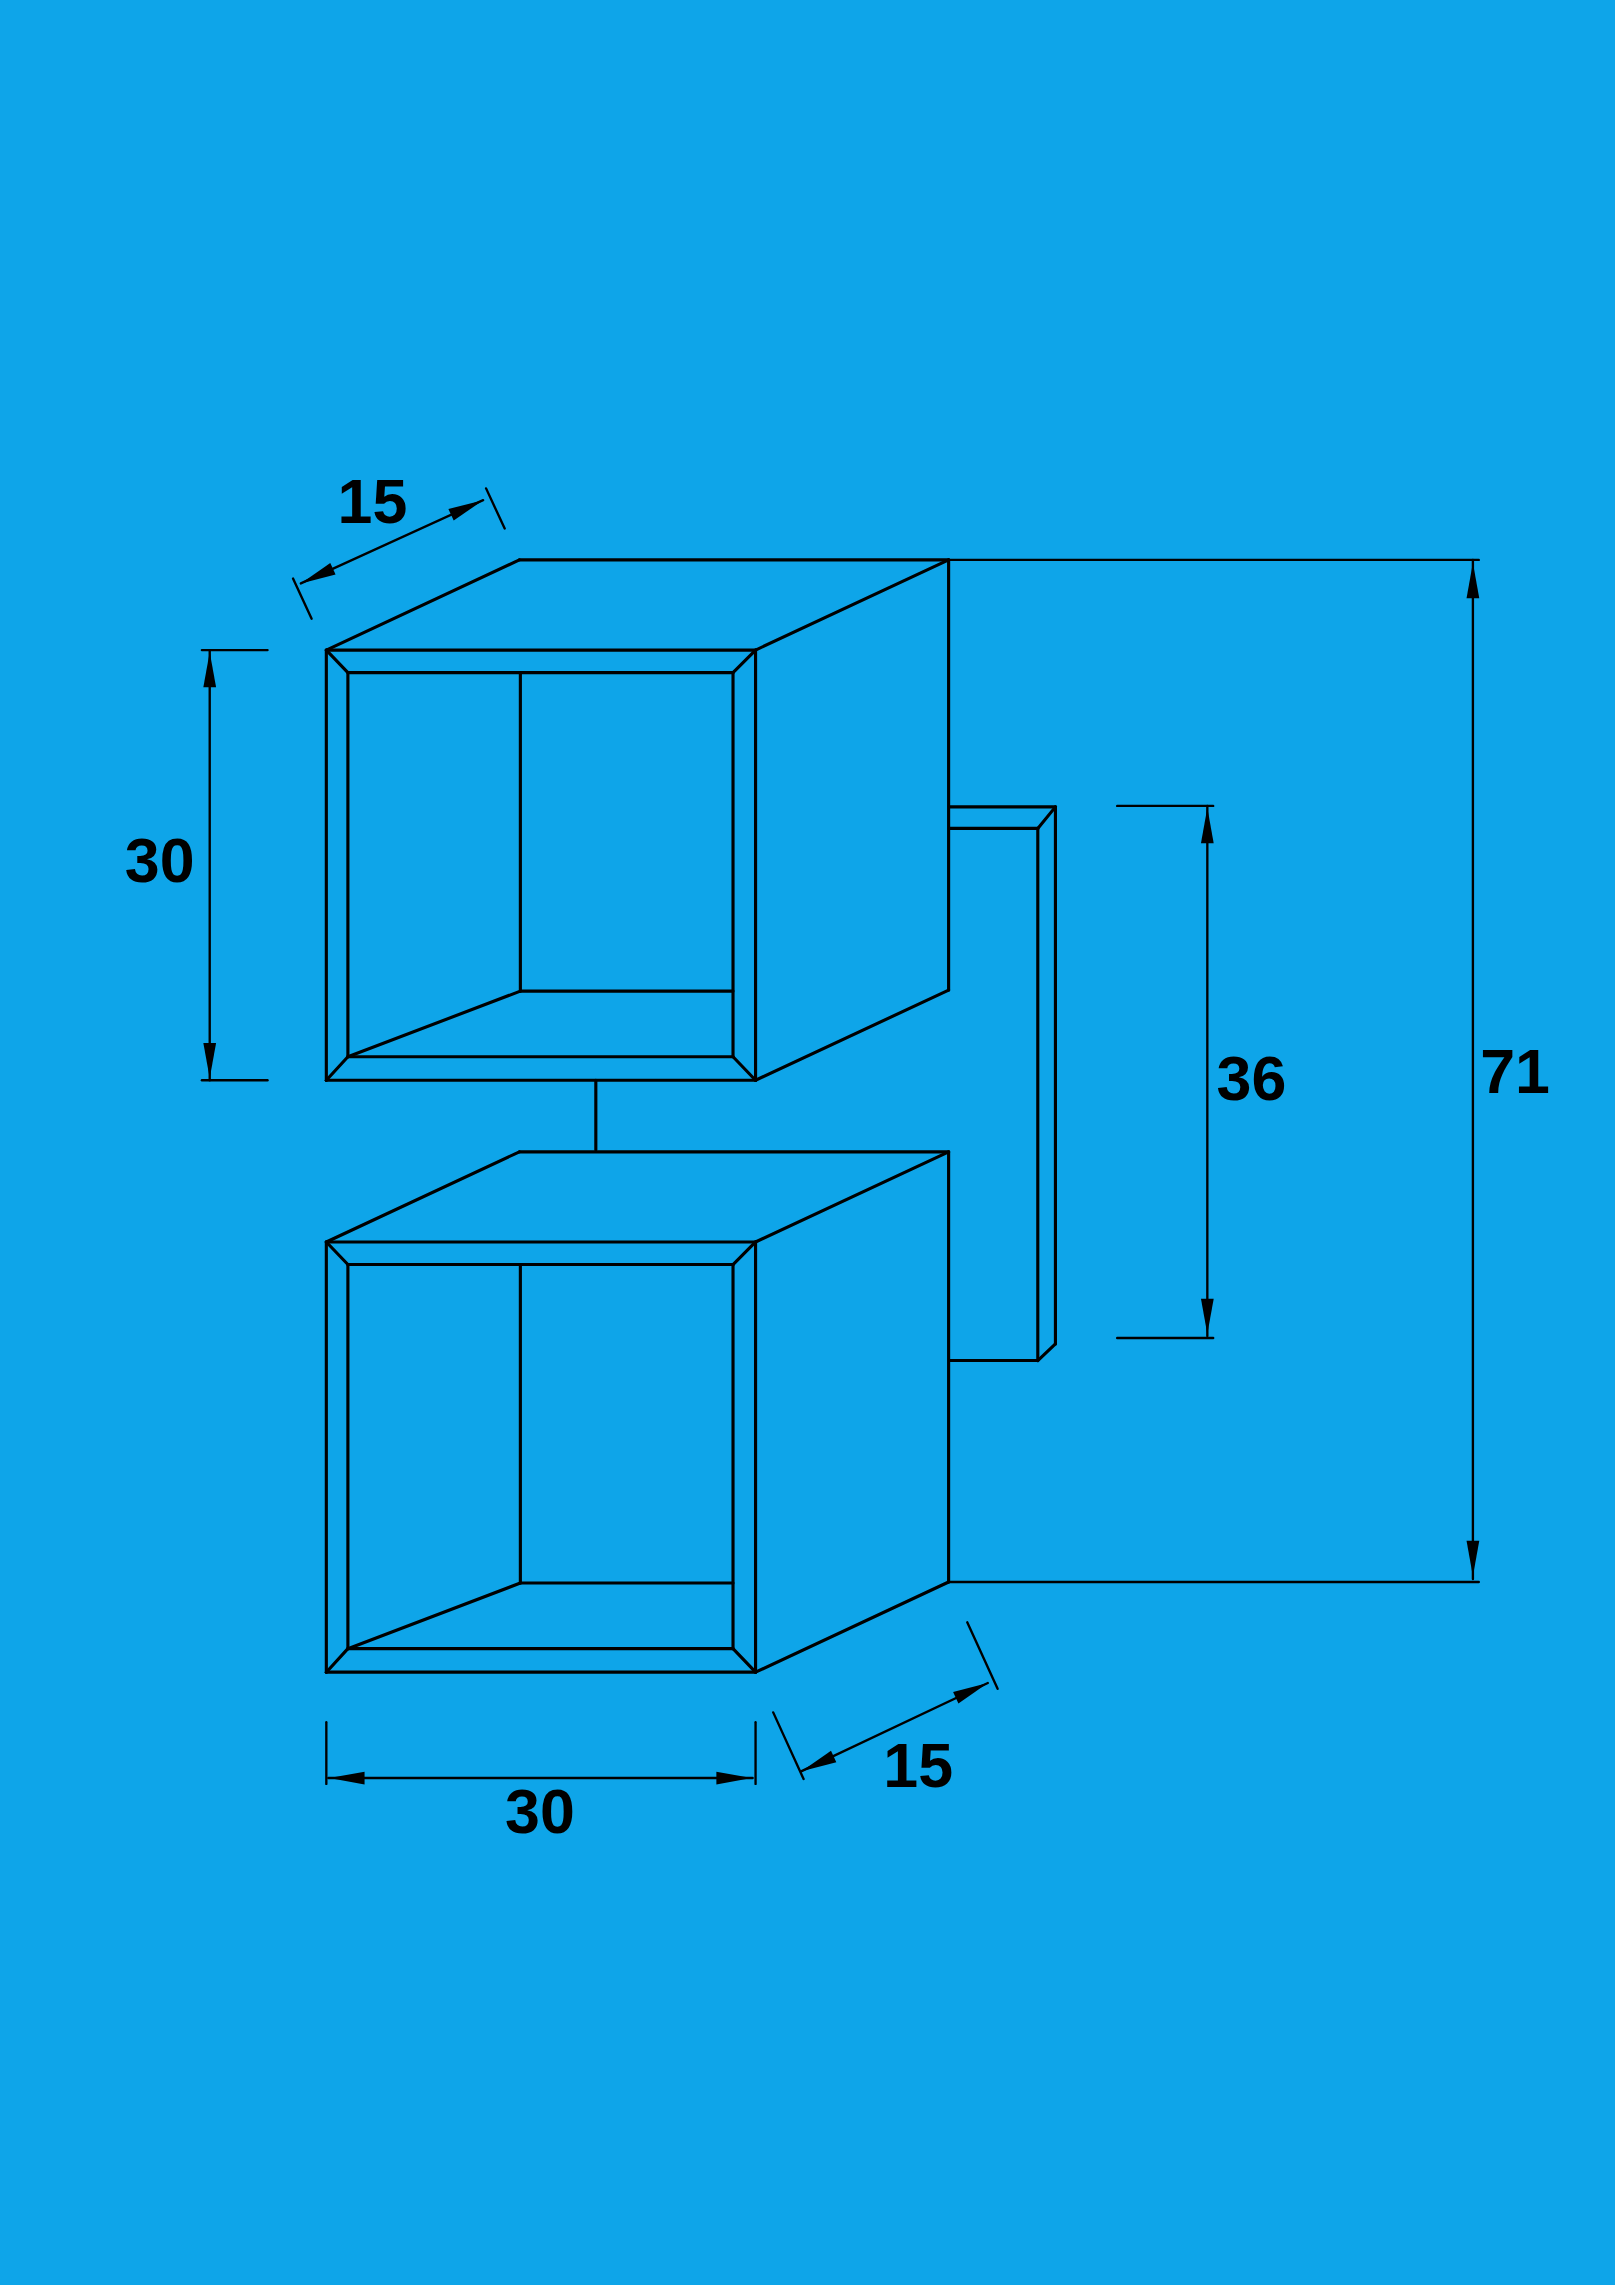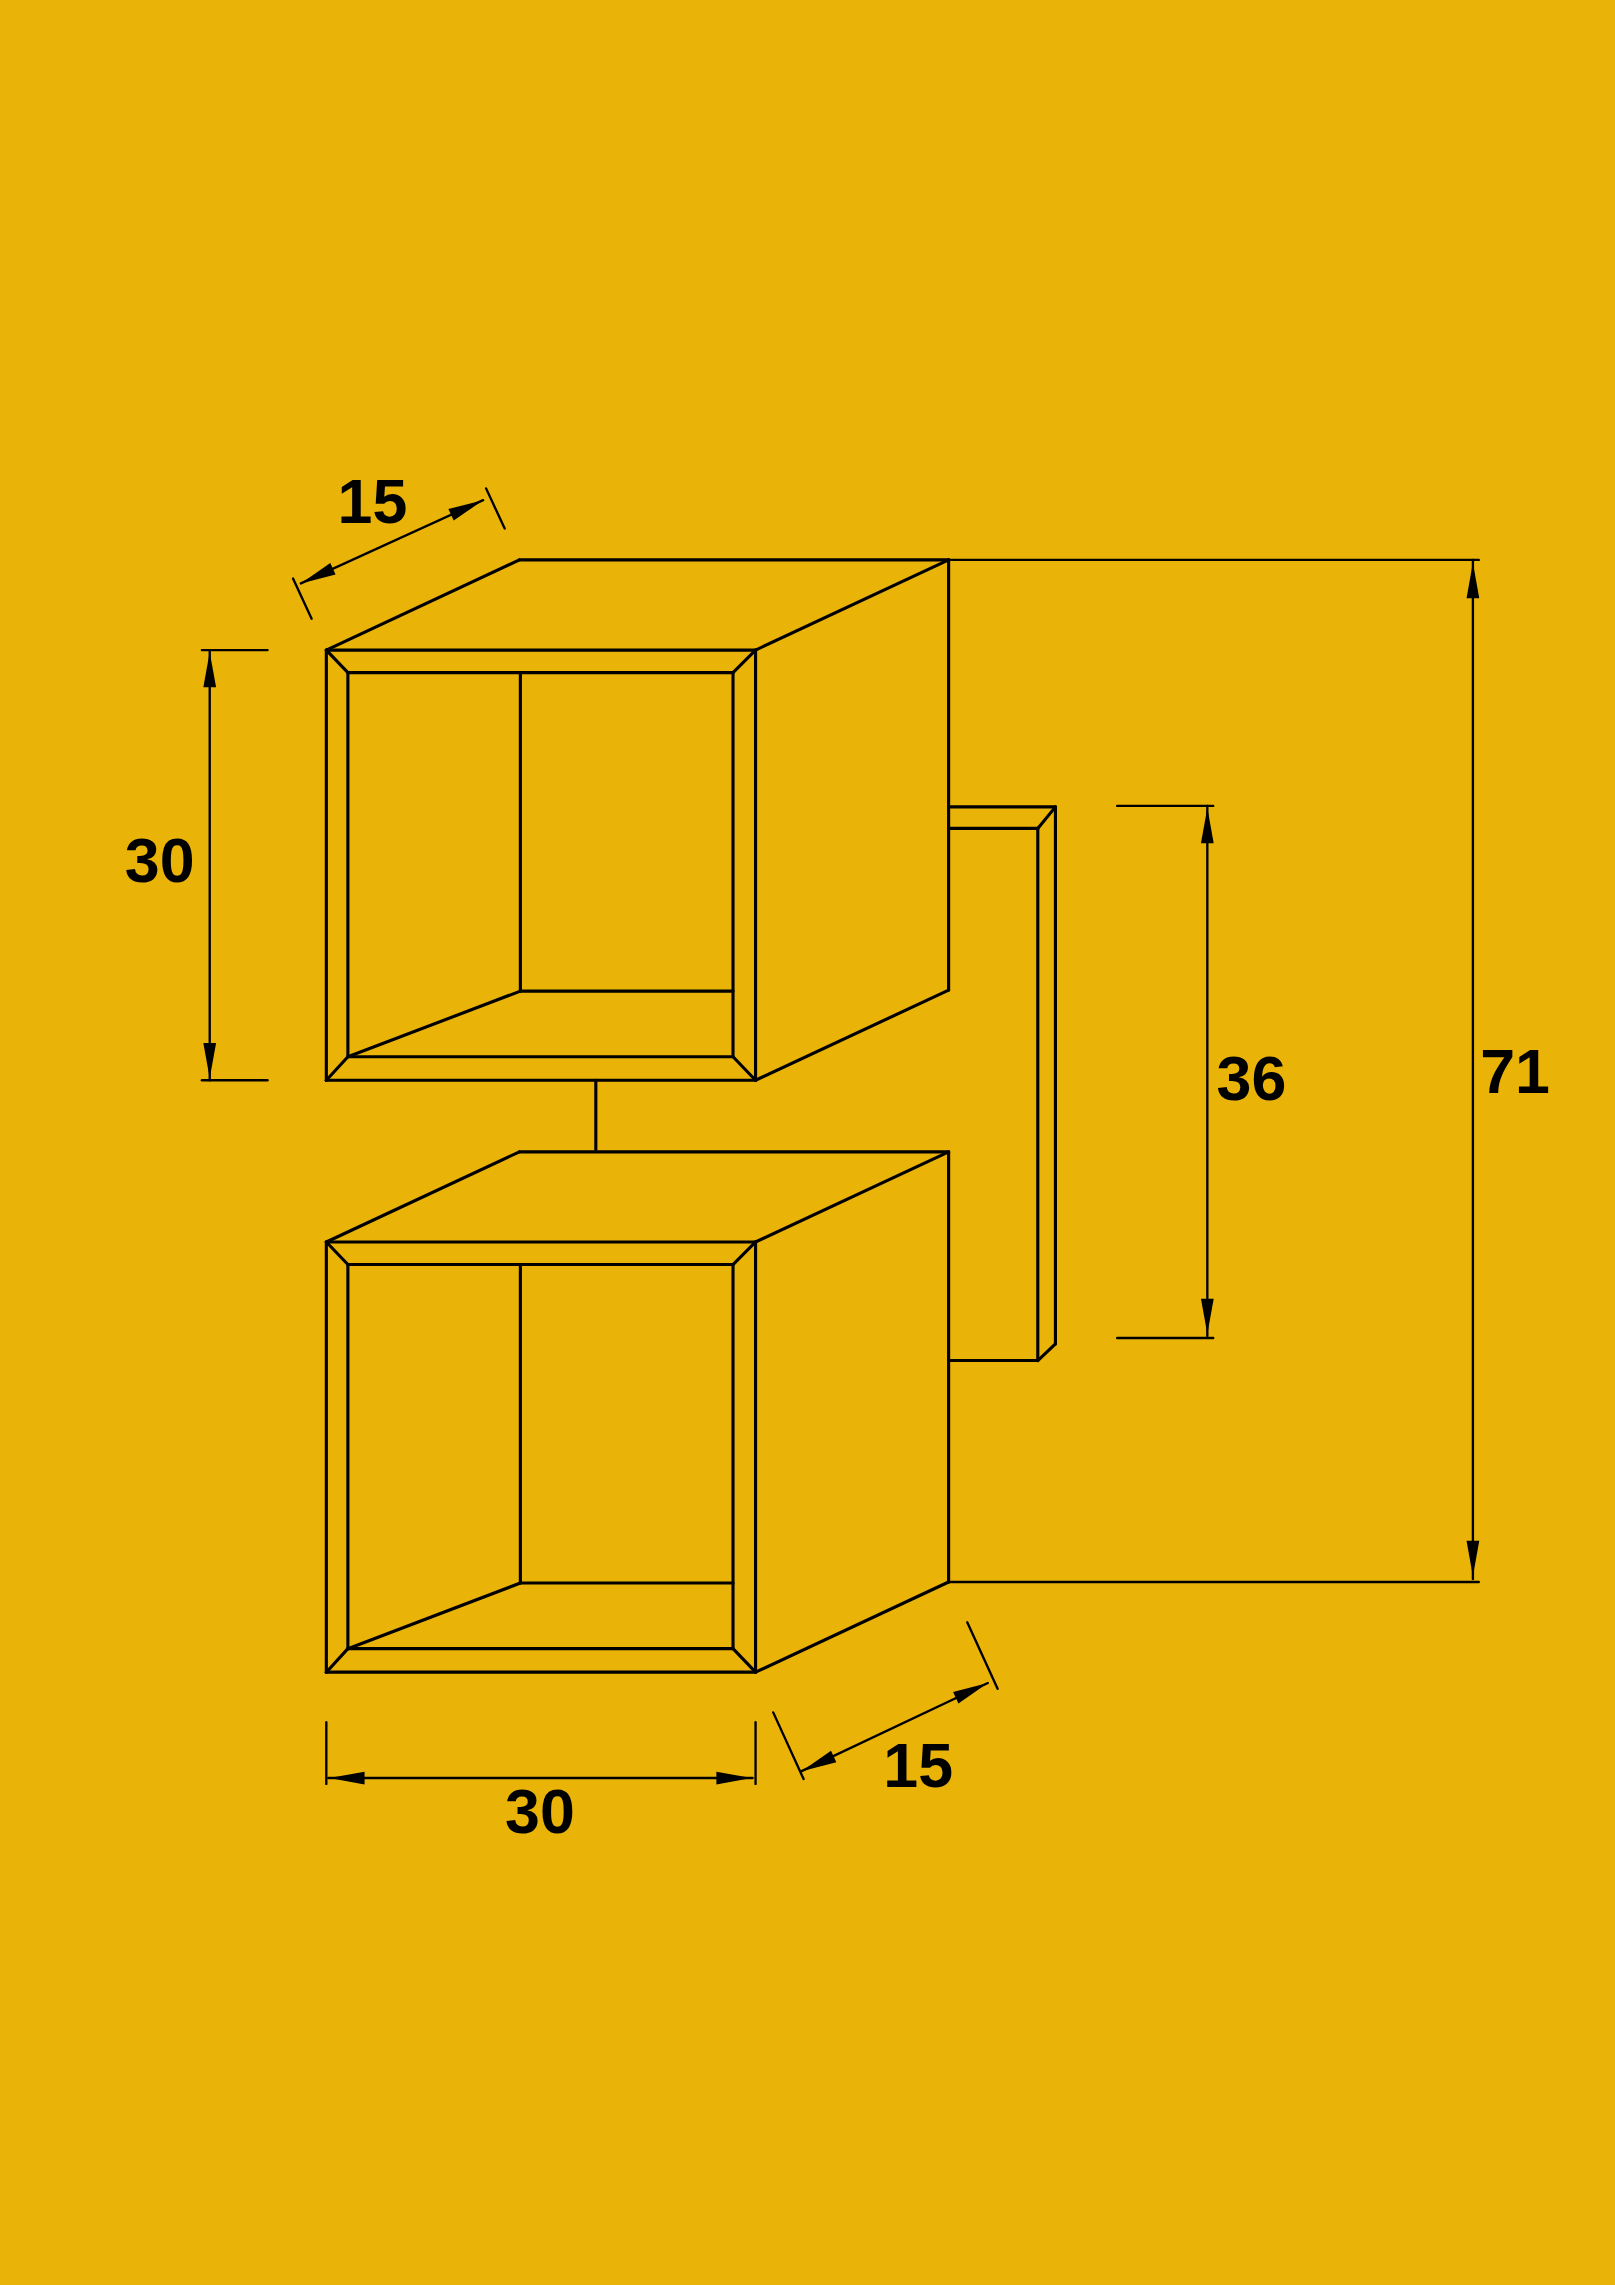--- a/index.html
+++ b/index.html
@@ -8,21 +8,21 @@
     background: #ffffff;
     width: 1615px;
     height: 2286px;
     overflow: hidden;
     font-family: "Liberation Sans", sans-serif;
   }
   .canvas {
     position: relative;
     width: 1615px;
     height: 2286px;
-    background: #eab308;
+    background: #0ea5e9;
   }
   svg { display: block; }
   text {
     font-family: "Liberation Sans", sans-serif;
     font-weight: 700;
   }
 </style>
 </head>
 <body>
 

